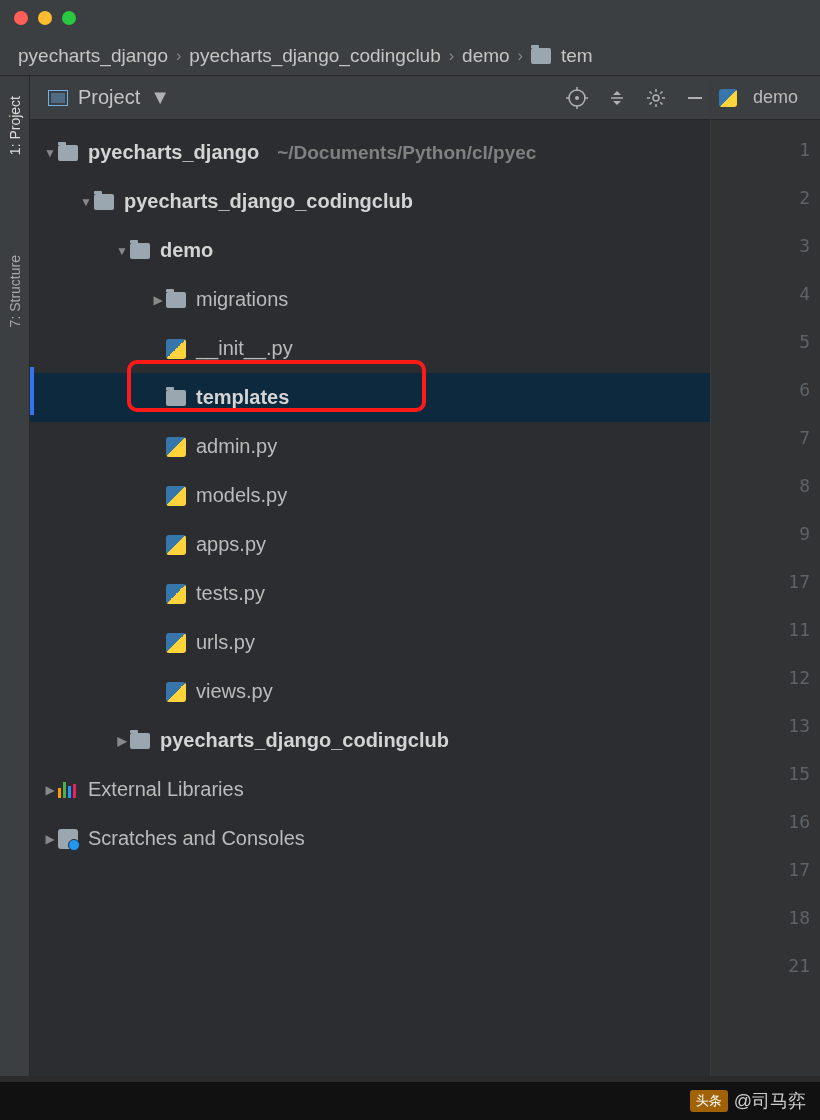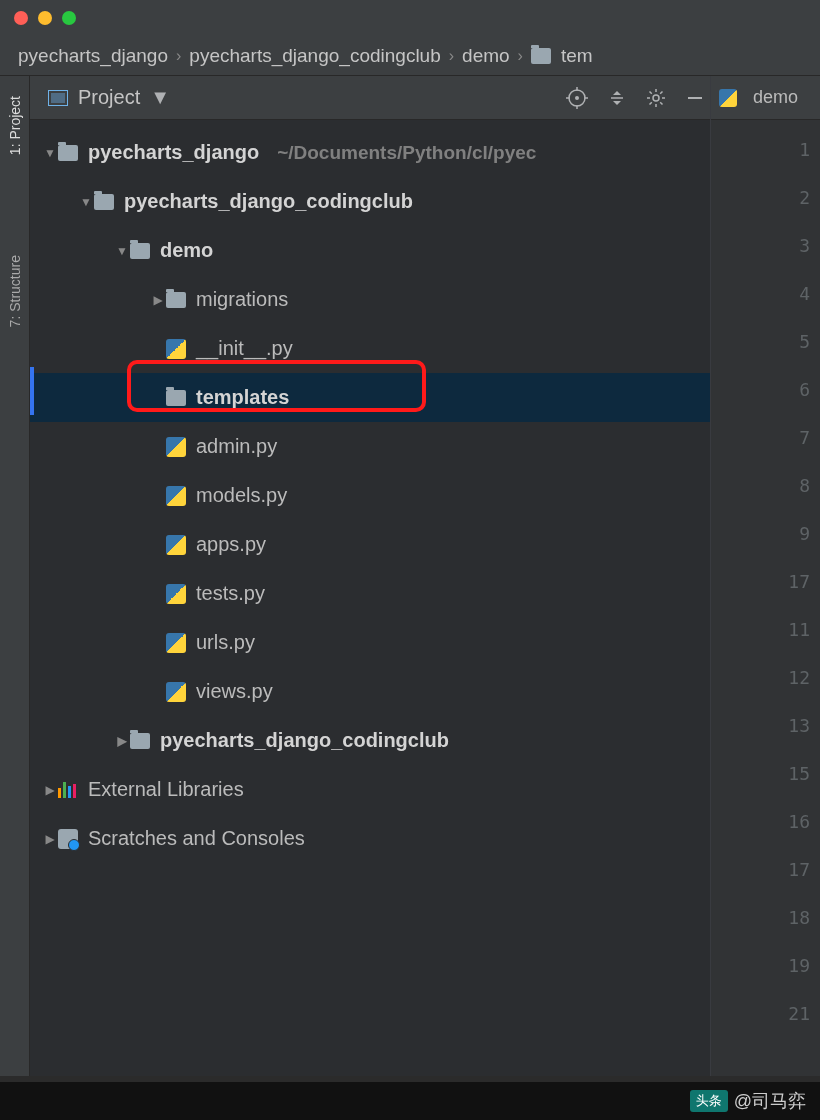--- a/index.html
+++ b/index.html
@@ -401,25 +401,24 @@
         <div>8</div>
         <div>9</div>
         <div>17</div>
         <div>11</div>
         <div>12</div>
         <div>13</div>
         <div>15</div>
         <div>16</div>
         <div>17</div>
         <div>18</div>
-        <div>19</div>
         <div>21</div>
       </div>
   </div>
 </div>
 
 <div class="highlight-box" style="left:127px;top:360px;width:299px;height:52px;"></div>
 
 <div class="watermark">
-  <span style="background:#0f766e;color:#fff;font-size:13px;padding:2px 6px;border-radius:3px">头条</span>
+  <span style="background:#a16207;color:#fff;font-size:13px;padding:2px 6px;border-radius:3px">头条</span>
 
   <span>@司马弈</span>
 </div>
 
 </body></html>

